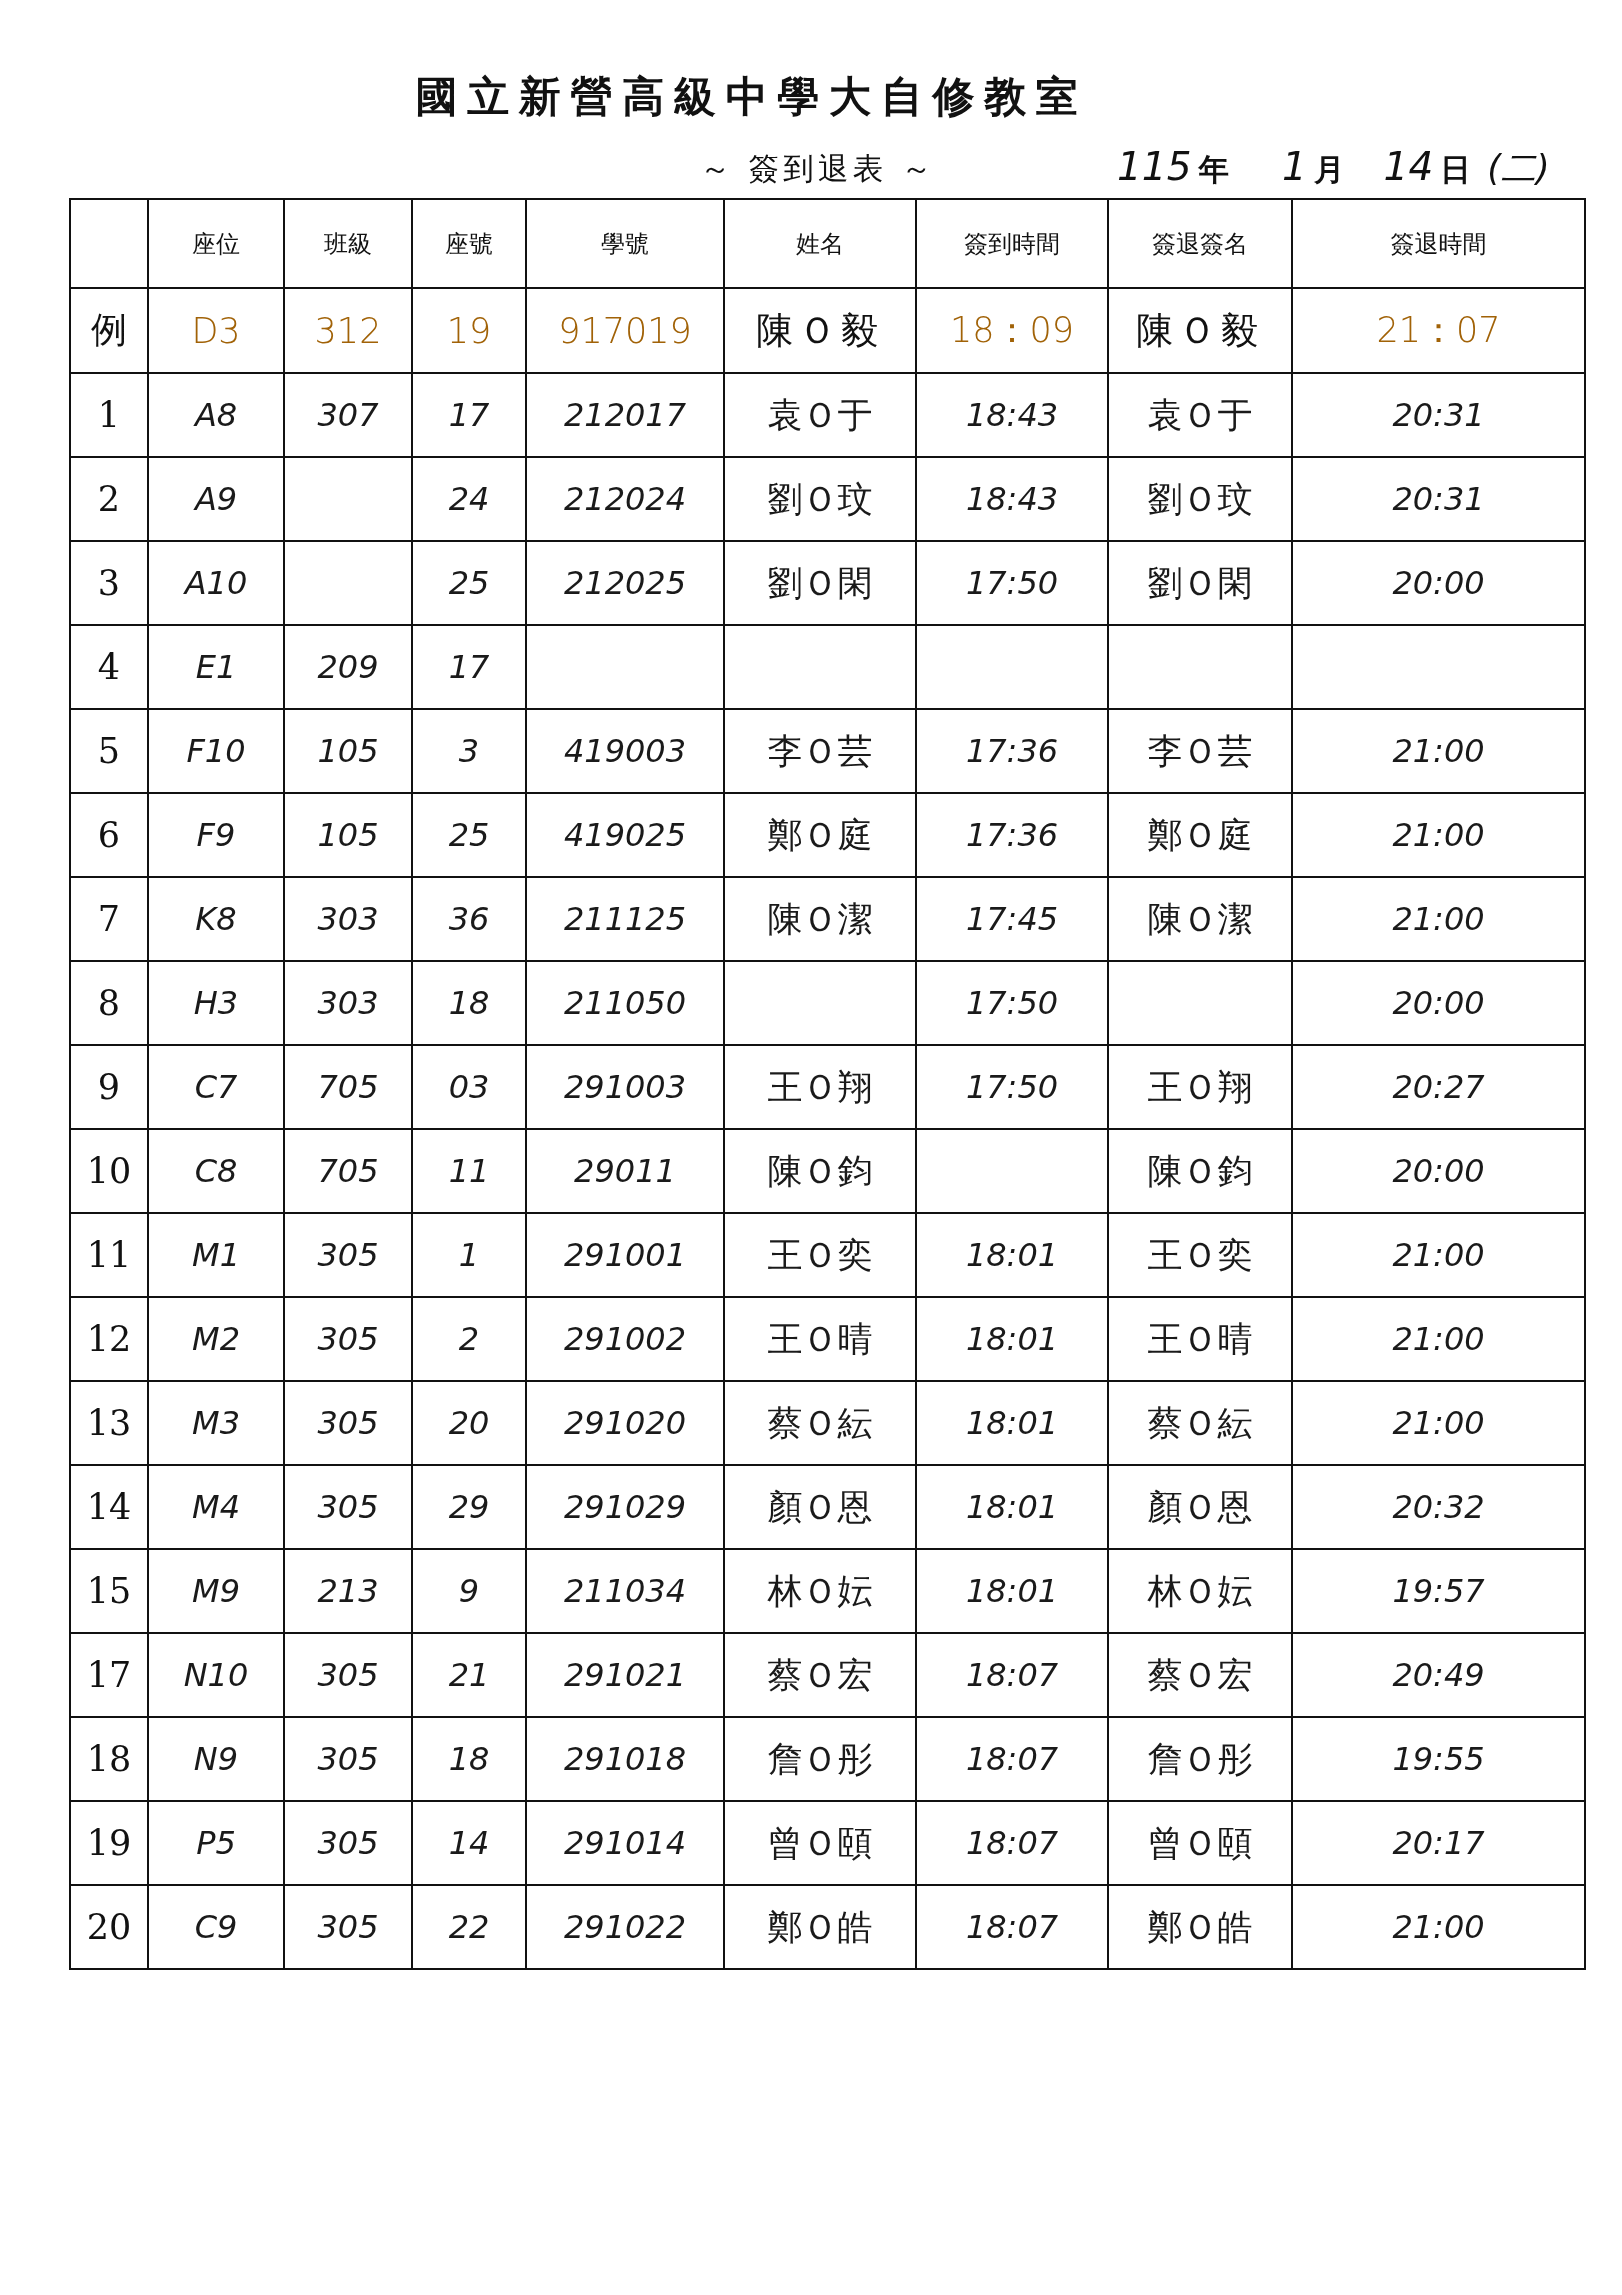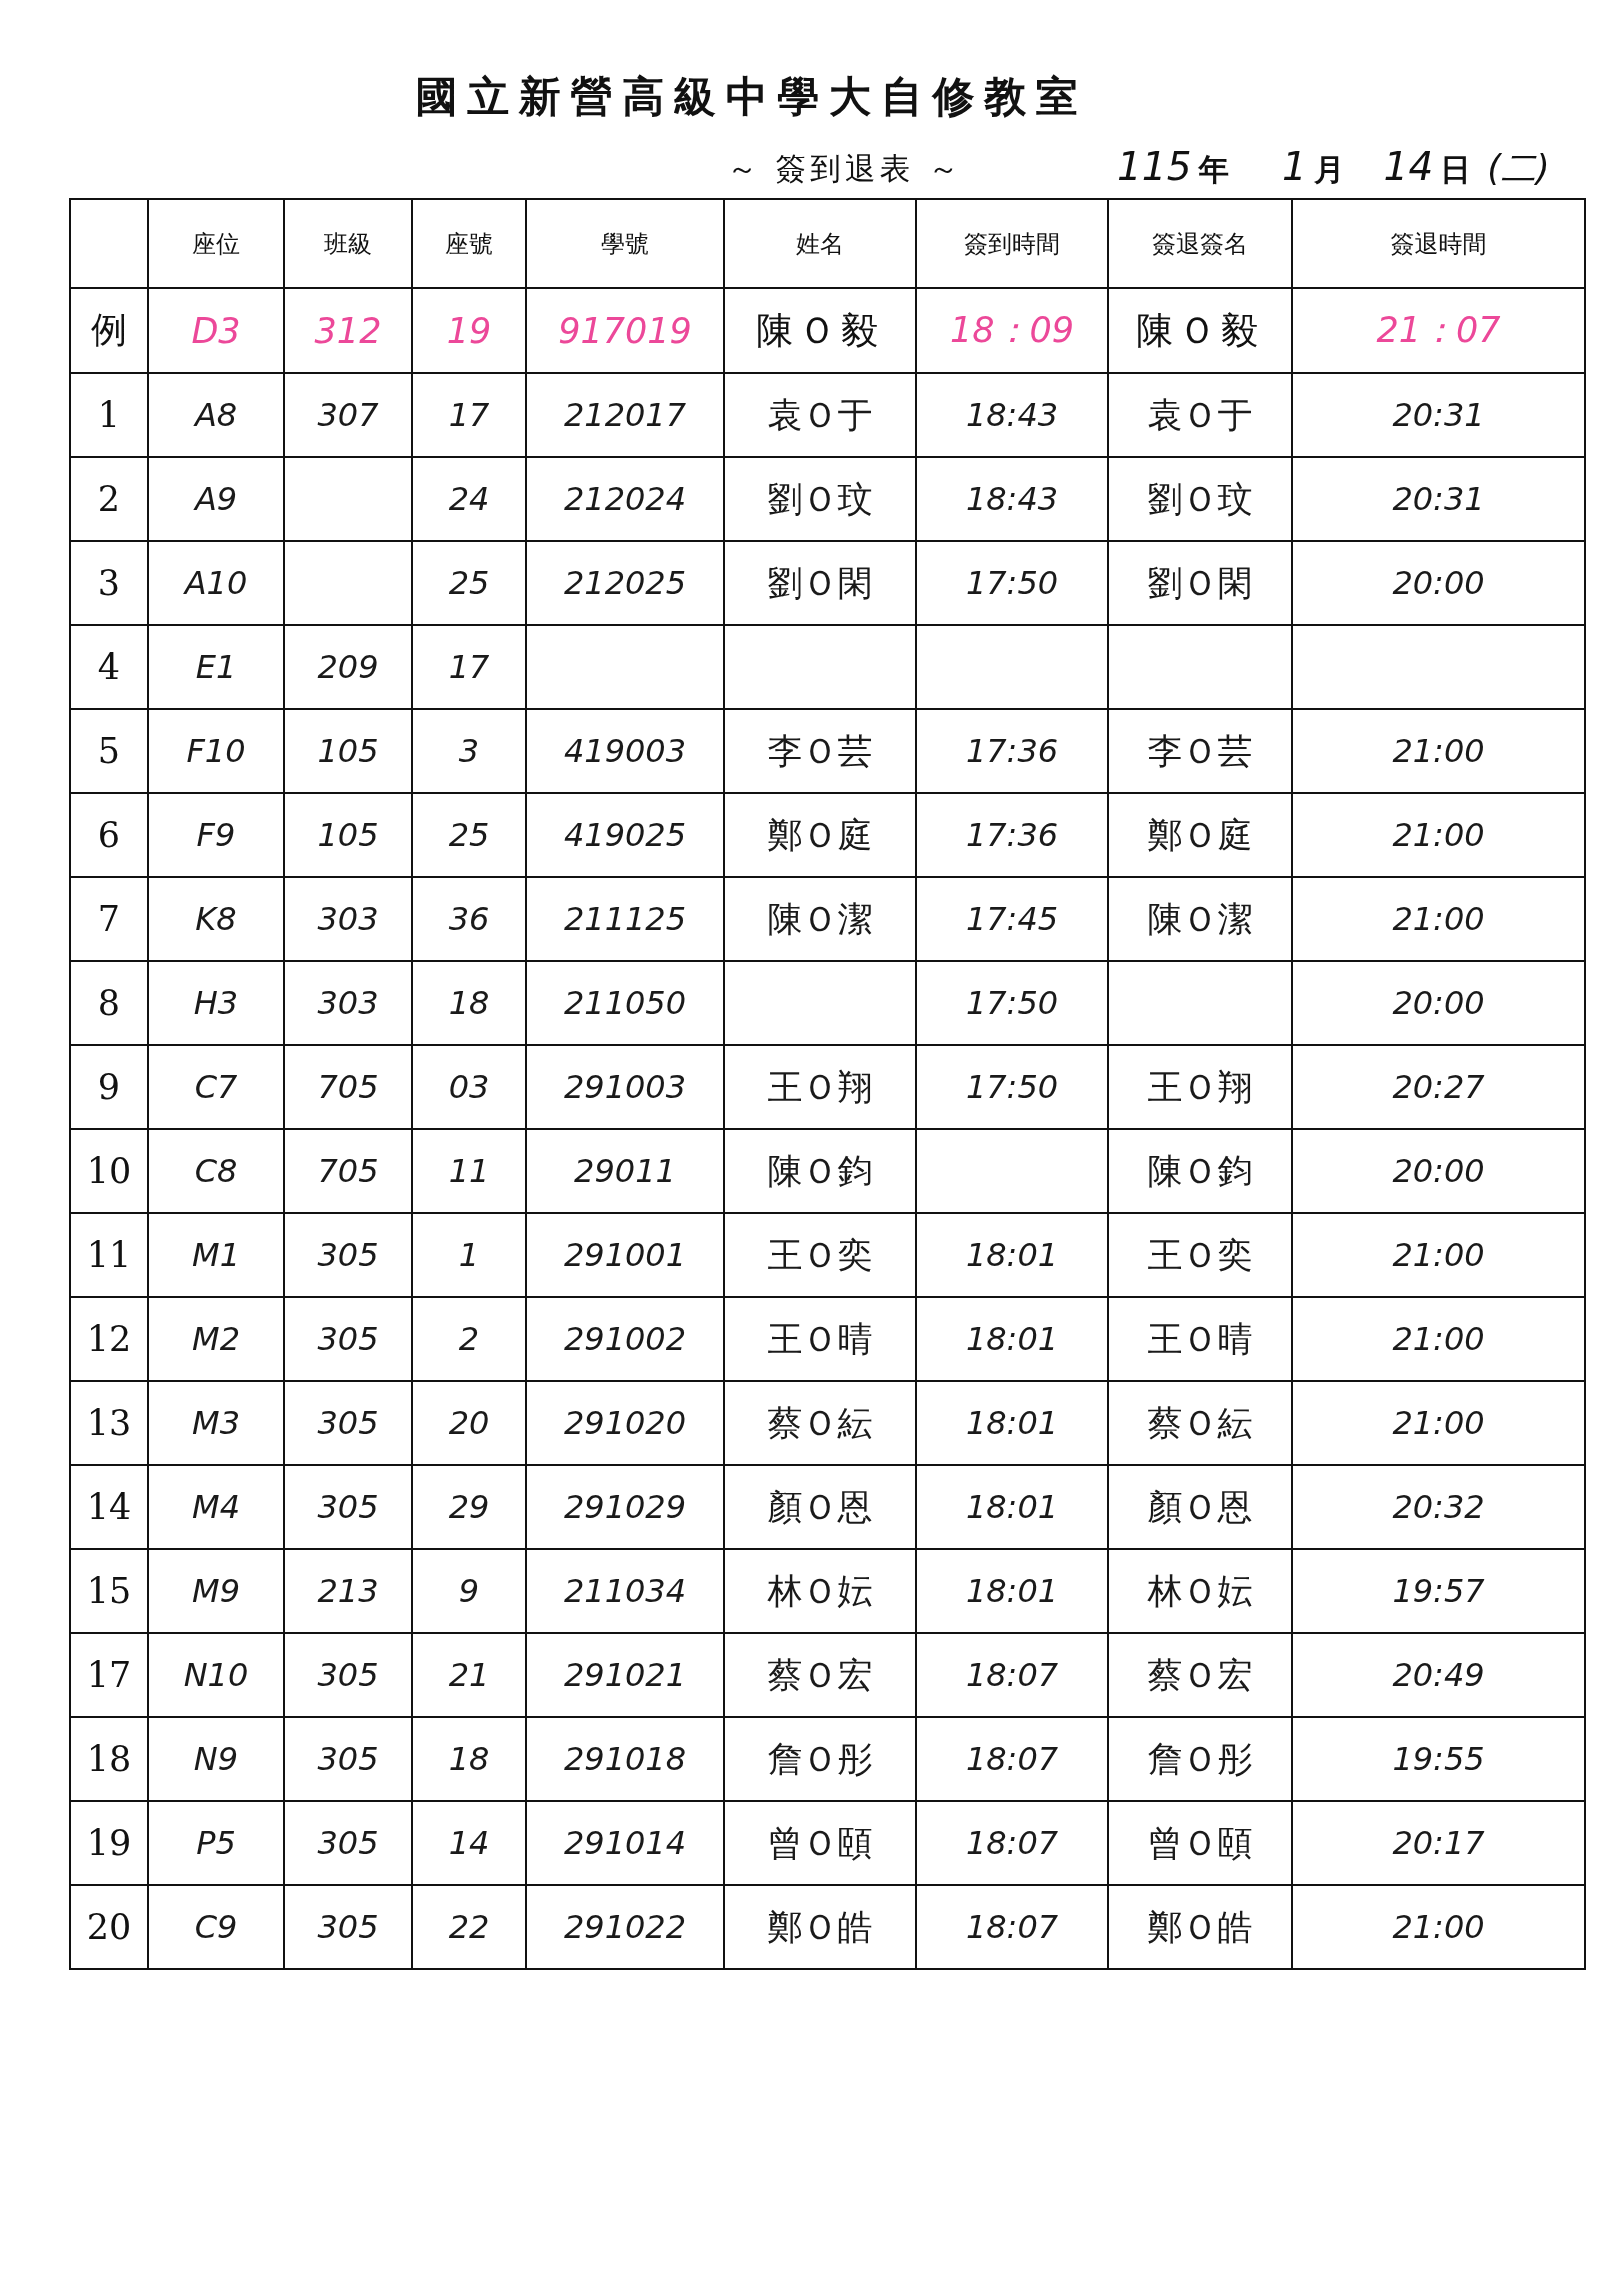--- a/index.html
+++ b/index.html
@@ -1,35 +1,35 @@
 <!DOCTYPE html>
 <html style="font-size:11px"><head>
 <meta charset="utf-8">
 <style>
   html, body { margin: 0; padding: 0; background: #ffffff; }
   body { width: 1623px; height: 2295px; position: relative; overflow: hidden;
          font-family: "DejaVu Serif", "Liberation Serif", serif; color: #111; }
   .title { position: absolute; left: 0; width: 1503px; top: 69px; text-align: center;
            font-size: 42px; font-weight: bold; letter-spacing: 9.7px; }
-  .subtitle { position: absolute; left: 700px; top: 149px; font-size: 30.5px; letter-spacing: 4.2px; margin-left: 27px; }
+  .subtitle { position: absolute; left: 700px; top: 149px; font-size: 30.5px; letter-spacing: 4.2px; }
   .date { position: absolute; left: 1110px; top: 144px; font-size: 35px;
           font-family: "DejaVu Sans", sans-serif; }
   .date span { display: inline-block; }
   .hw { font-family: "DejaVu Sans", sans-serif; font-style: italic; font-weight: 300; }
   .date .n { font-style: italic; font-size: 39px; margin: 0 7px; }
   .date .u { font-weight: bold; font-size: 30.5px; }
   table.sheet { position: absolute; left: 69px; top: 198px; border-collapse: collapse;
                 table-layout: fixed; width: 1515px; }
   table.sheet td, table.sheet th { border: 2.1px solid #111; text-align: center; vertical-align: middle;
                 padding: 0; overflow: hidden; white-space: nowrap; }
   table.sheet th { height: 87px; font-weight: normal; font-size: 24px;
                    font-family: Liberation Serif, serif; }
   tr.example td { height: 83px; font-size: 35px; }
   tr.example td.idx { font-family: "DejaVu Sans", sans-serif; font-size: 36px; }
-  tr.example td.v { font-family: "DejaVu Sans", sans-serif; font-style: italic; font-weight: 300; color: #ec4899; }
+  tr.example td.v { font-family: "DejaVu Sans", sans-serif; font-weight: 300; color: #a16207; }
   tr.example td.name { font-family: "DejaVu Sans", sans-serif; font-size: 37px; letter-spacing: 5.5px; }
   tbody tr.row td { height: 82px; }
   td.idx { font-family: "DejaVu Serif", serif; font-size: 35px; }
   td.hwc { font-family: "DejaVu Sans", sans-serif; font-style: italic; font-size: 32px;
            color: #1a1a1a; font-weight: 300; }
   td.hwc.name { font-size: 35px; font-style: normal; border-radius: 12px; }
 </style>
 </head>
 <body>
 

